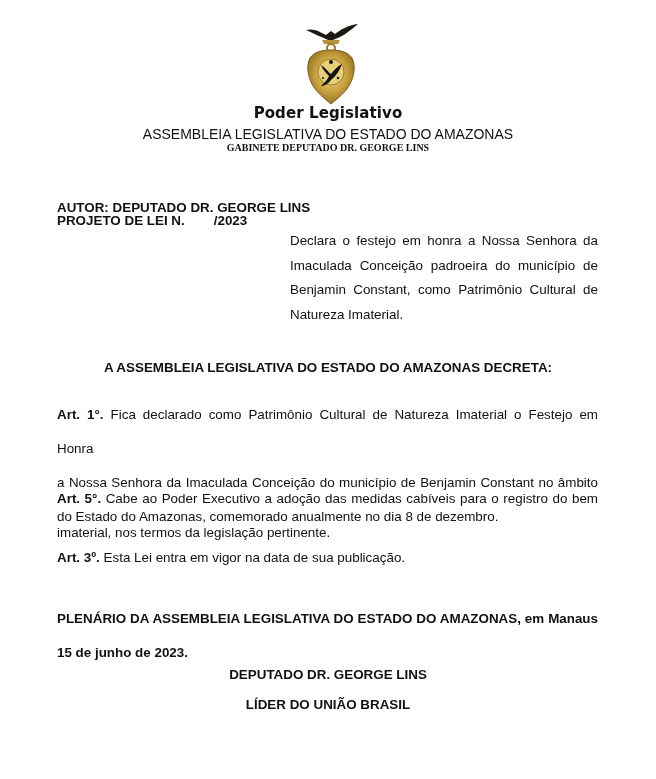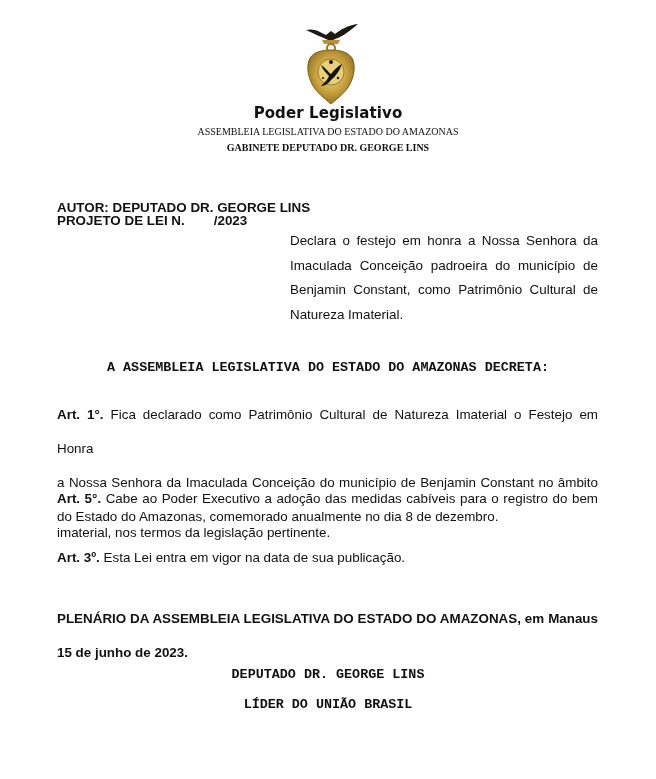--- a/index.html
+++ b/index.html
@@ -2,30 +2,30 @@
 <html><head>
 <meta charset="utf-8">
 <style>
   html, body { margin: 0; padding: 0; background: #ffffff; }
   body { width: 656px; height: 779px; position: relative; overflow: hidden; color: #111; }
   .page { position: absolute; left: 0; top: 0; width: 656px; height: 779px; padding-left: 40px; }
   .crest { position: absolute; left: 300px; top: 22px; width: 62px; height: 84px; }
   .hdr-title { position: absolute; left: 0; width: 656px; top: 104px; text-align: center;
     font-family: "DejaVu Sans", sans-serif; font-weight: bold; font-size: 15px; letter-spacing: 0.1px; }
   .hdr-sub { position: absolute; left: 0; width: 656px; top: 126px; text-align: center;
-    font-family: Liberation Serif, serif; font-size: 10px; }
+    font-family: Liberation Sans, sans-serif; font-size: 14px; }
   .hdr-sub2 { position: absolute; left: 0; width: 656px; top: 142px; text-align: center;
     font-family: "Liberation Serif", serif; font-weight: bold; font-size: 10px; }
   .sans { font-family: "Liberation Sans", sans-serif; font-size: 13.4px; }
   .b { font-weight: bold; }
   .line { position: absolute; left: 57px; white-space: nowrap; }
   .ementa { position: absolute; left: 290px; top: 229px; width: 308px; line-height: 24.5px;
     text-align: justify; text-align-last: left; }
   .just { text-align: justify; text-align-last: justify; }
-  .center { position: absolute; left: 0; width: 656px; text-align: center; font-family: Liberation Mono, monospace; }
+  .center { position: absolute; left: 0; width: 656px; text-align: center; }
   .para { position: absolute; left: 57px; width: 541px; line-height: 34px; text-align: justify; }
 </style>
 </head>
 <body>
 
 <div class="page">
 
   <svg class="crest" viewBox="0 0 62 84">
     <defs>
       <radialGradient id="gold" cx="50%" cy="45%" r="60%">

